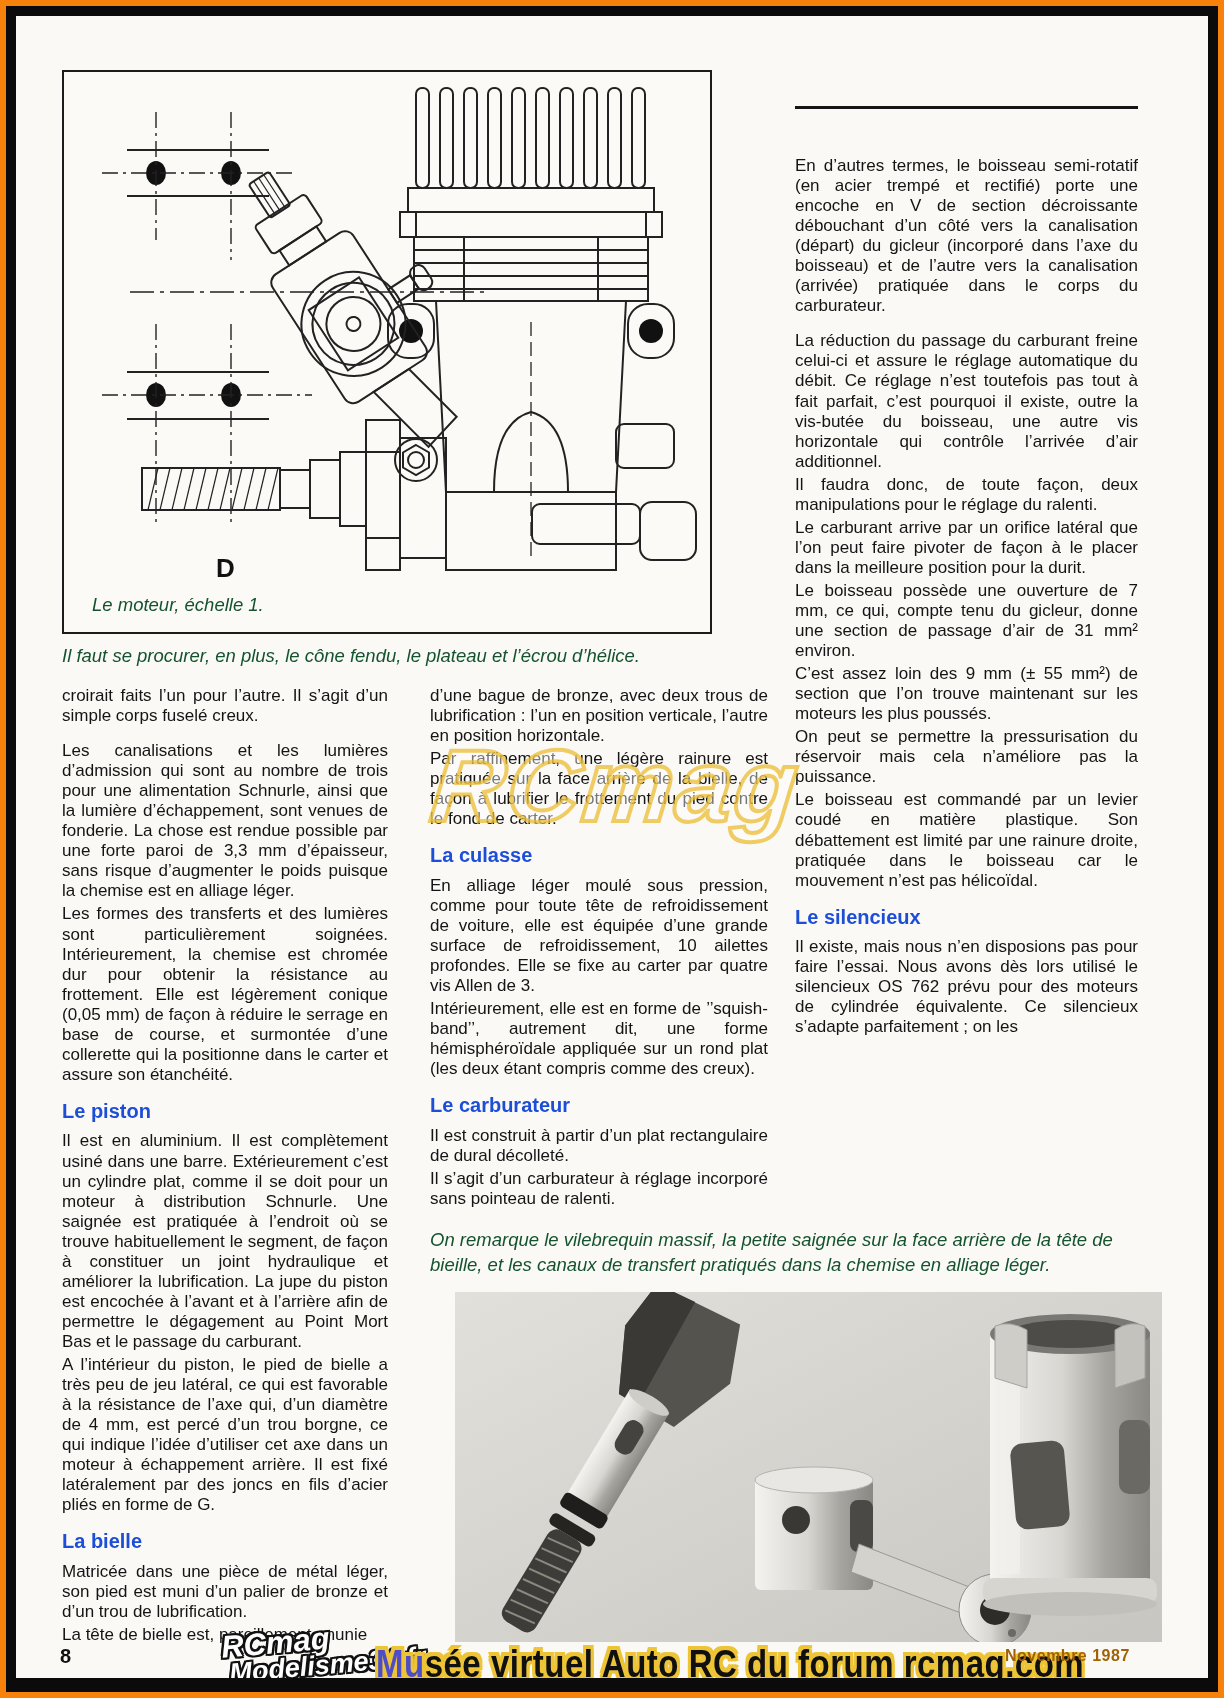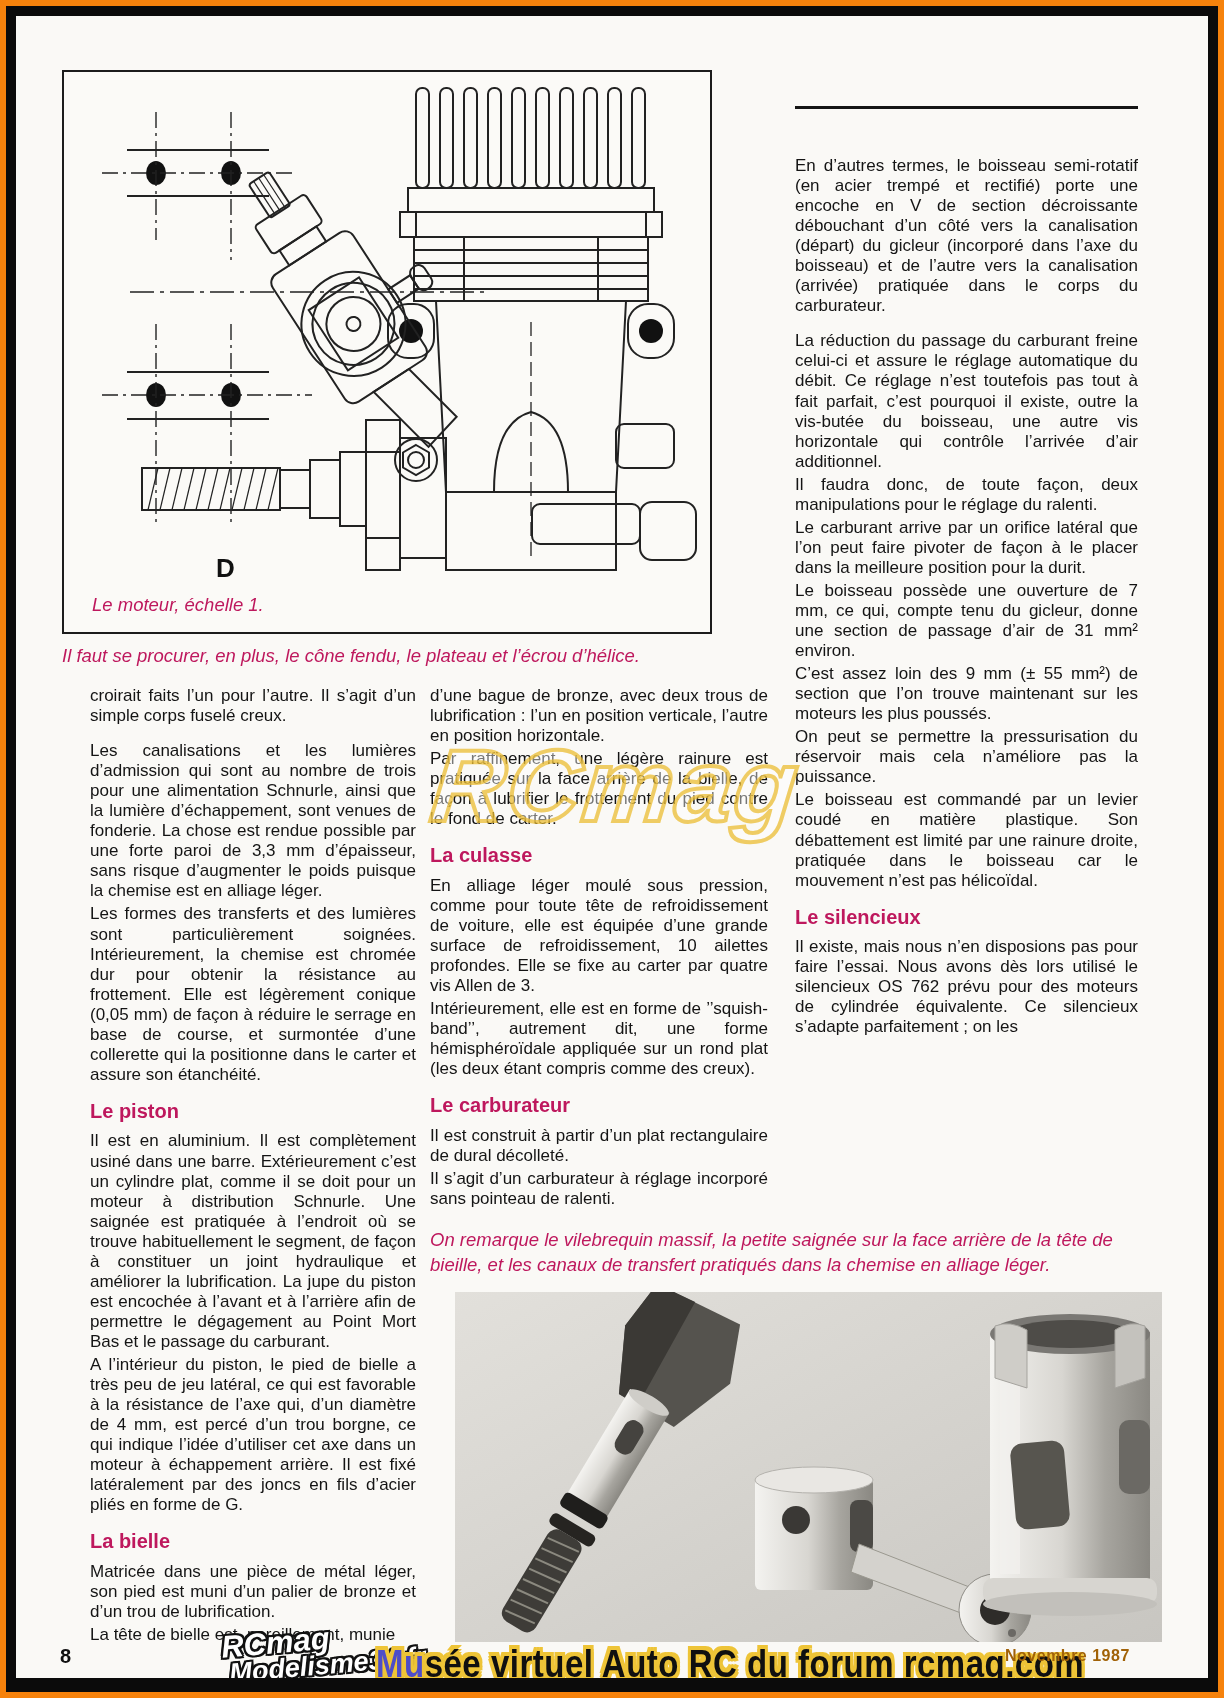--- a/index.html
+++ b/index.html
@@ -3,29 +3,29 @@
 <meta charset="utf-8">
 <style>
   html,body{margin:0;padding:0;background:#555;}
   #page{position:relative;width:1224px;height:1698px;margin:0 auto;background:#f6820c;
         font-family:"Liberation Sans", sans-serif;}
   #frame-black{position:absolute;left:6px;right:6px;top:6px;bottom:6px;background:#0b0b0b;}
   #paper{position:absolute;left:10px;right:10px;top:10px;bottom:14px;background:#faf9f6;overflow:hidden;}
   .abs{position:absolute;}
   
   #drawing-box{left:46px;top:54px;width:646px;height:560px;border:2.5px solid #1c1c1c;background:#fbfaf7;}
-  .cap{font-style:italic;font-size:18.5px;color:#be185d;}
+  .cap{font-style:italic;font-size:18.5px;color:#14532d;}
   #caption-inside{left:28px;top:522px;}
   #caption-below{left:46px;top:629px;width:620px;}
   
   .col{font-size:17px;line-height:1.18;text-align:justify;color:#141414;}
   .col p{margin:0 0 3px 0;}
   .col p.sp{margin-bottom:15px;}
-  .col h3{font-size:20px;font-weight:bold;margin:15px 0 8px 0;color:#be185d;}
-  #col-left{left:46px;top:670px;width:326px;margin-left:28px;}
+  .col h3{font-size:20px;font-weight:bold;margin:15px 0 8px 0;color:#1d4ed8;}
+  #col-left{left:46px;top:670px;width:326px;}
   #col-mid{left:414px;top:670px;width:338px;}
   #col-right{left:779px;top:140px;width:343px;}
   #rule-right{left:779px;top:90px;width:343px;height:3px;background:#151515;}
   
   #photo-caption{left:414px;top:1212px;width:726px;line-height:1.35;}
   #photo{left:439px;top:1276px;width:707px;height:350px;}
   
   #page-number{left:44px;top:1629px;font-size:20px;font-weight:bold;color:#111;}
   #issue-date{left:989px;top:1631px;font-size:16px;font-weight:bold;color:#a16207;letter-spacing:.5px;}
   

